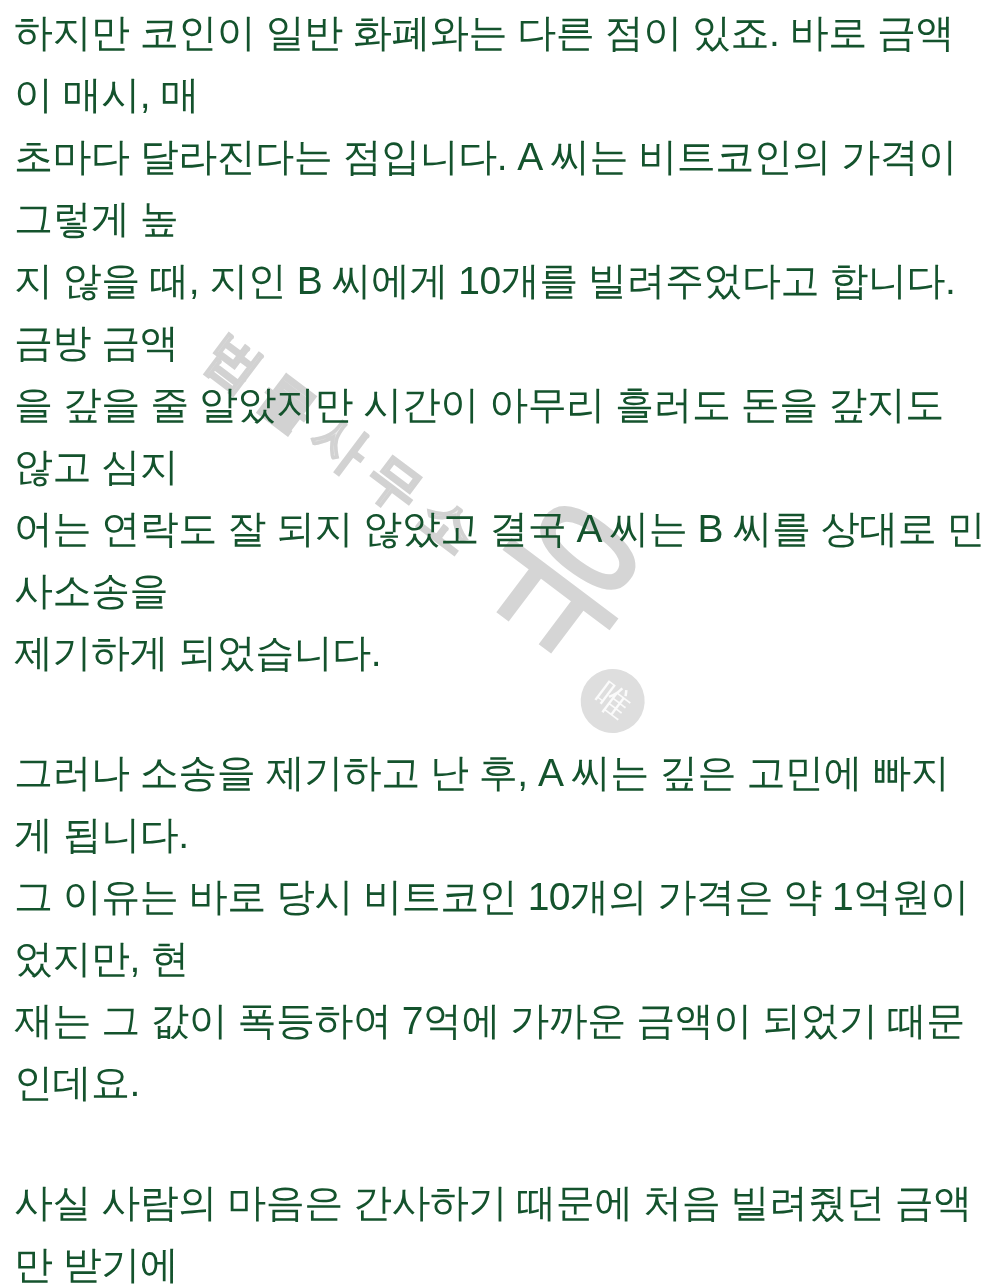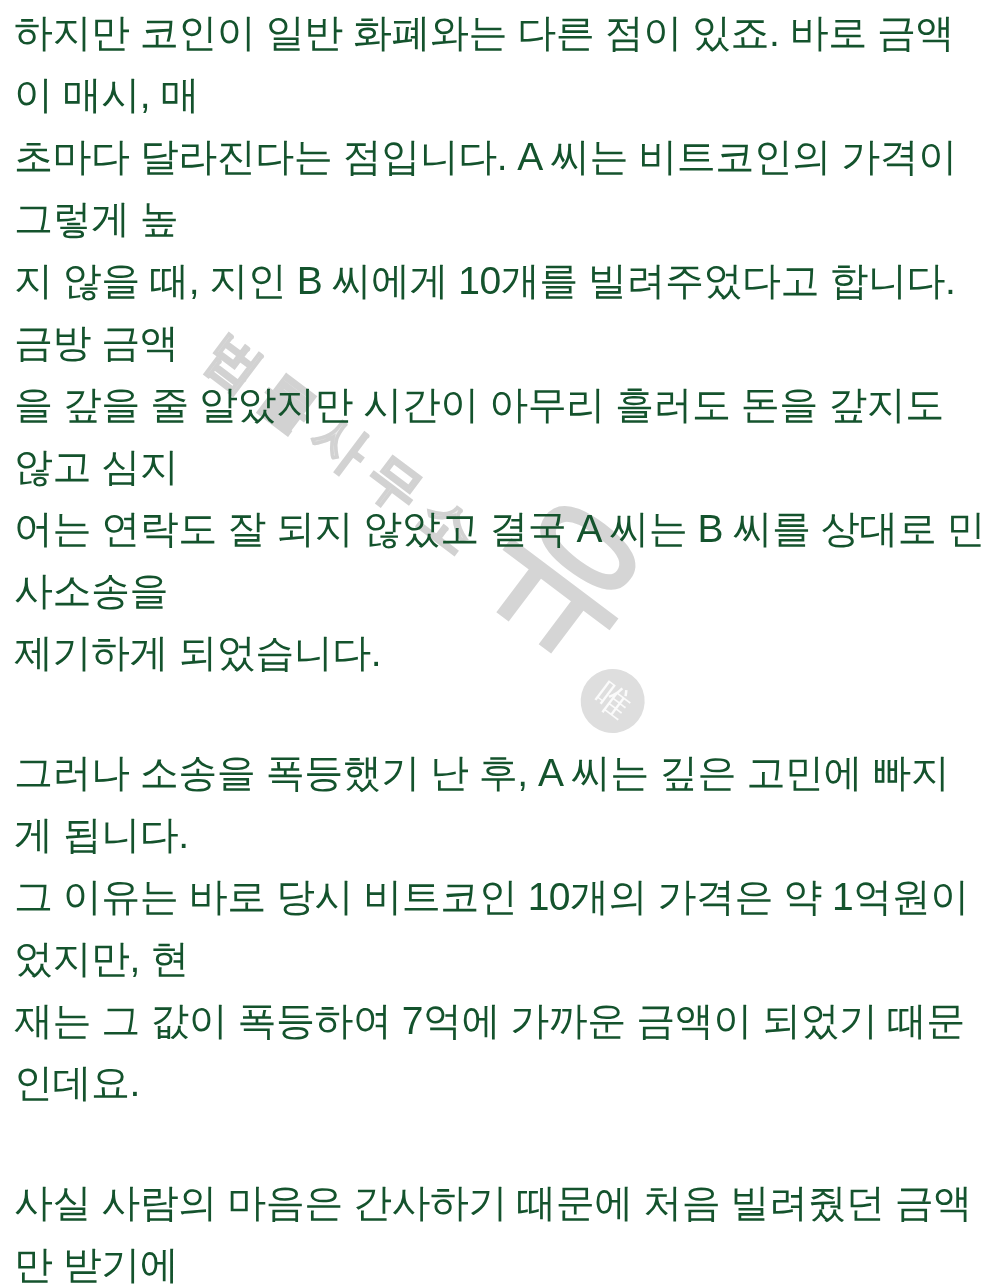--- a/index.html
+++ b/index.html
@@ -46,21 +46,21 @@
   <span class="wm-seal">唯</span>
 </div>
 
 <div class="content">
   <p>하지만 코인이 일반 화폐와는 다른 점이 있죠. 바로 금액이 매시, 매
 초마다 달라진다는 점입니다. A 씨는 비트코인의 가격이 그렇게 높
 지 않을 때, 지인 B 씨에게 10개를 빌려주었다고 합니다. 금방 금액
 을 갚을 줄 알았지만 시간이 아무리 흘러도 돈을 갚지도 않고 심지
 어는 연락도 잘 되지 않았고 결국 A 씨는 B 씨를 상대로 민사소송을
 제기하게 되었습니다.</p>
-  <p>그러나 소송을 폭등했기 난 후, A 씨는 깊은 고민에 빠지게 됩니다.
+  <p>그러나 소송을 제기하고 난 후, A 씨는 깊은 고민에 빠지게 됩니다.
 그 이유는 바로 당시 비트코인 10개의 가격은 약 1억원이었지만, 현
 재는 그 값이 폭등하여 7억에 가까운 금액이 되었기 때문인데요.</p>
   <p>사실 사람의 마음은 간사하기 때문에 처음 빌려줬던 금액만 받기에
 는 가격이 폭등했기 때문에 그에 상응하는 금액을 받고 싶을 것입니
 다. 하지만 또 반대로 생각해보면, 만일 코인의 가격이 폭락했다면
 폭락한 금액으로 받는 것은 말이 안 되겠죠.</p>
 
 </div>
 
 </body></html>

